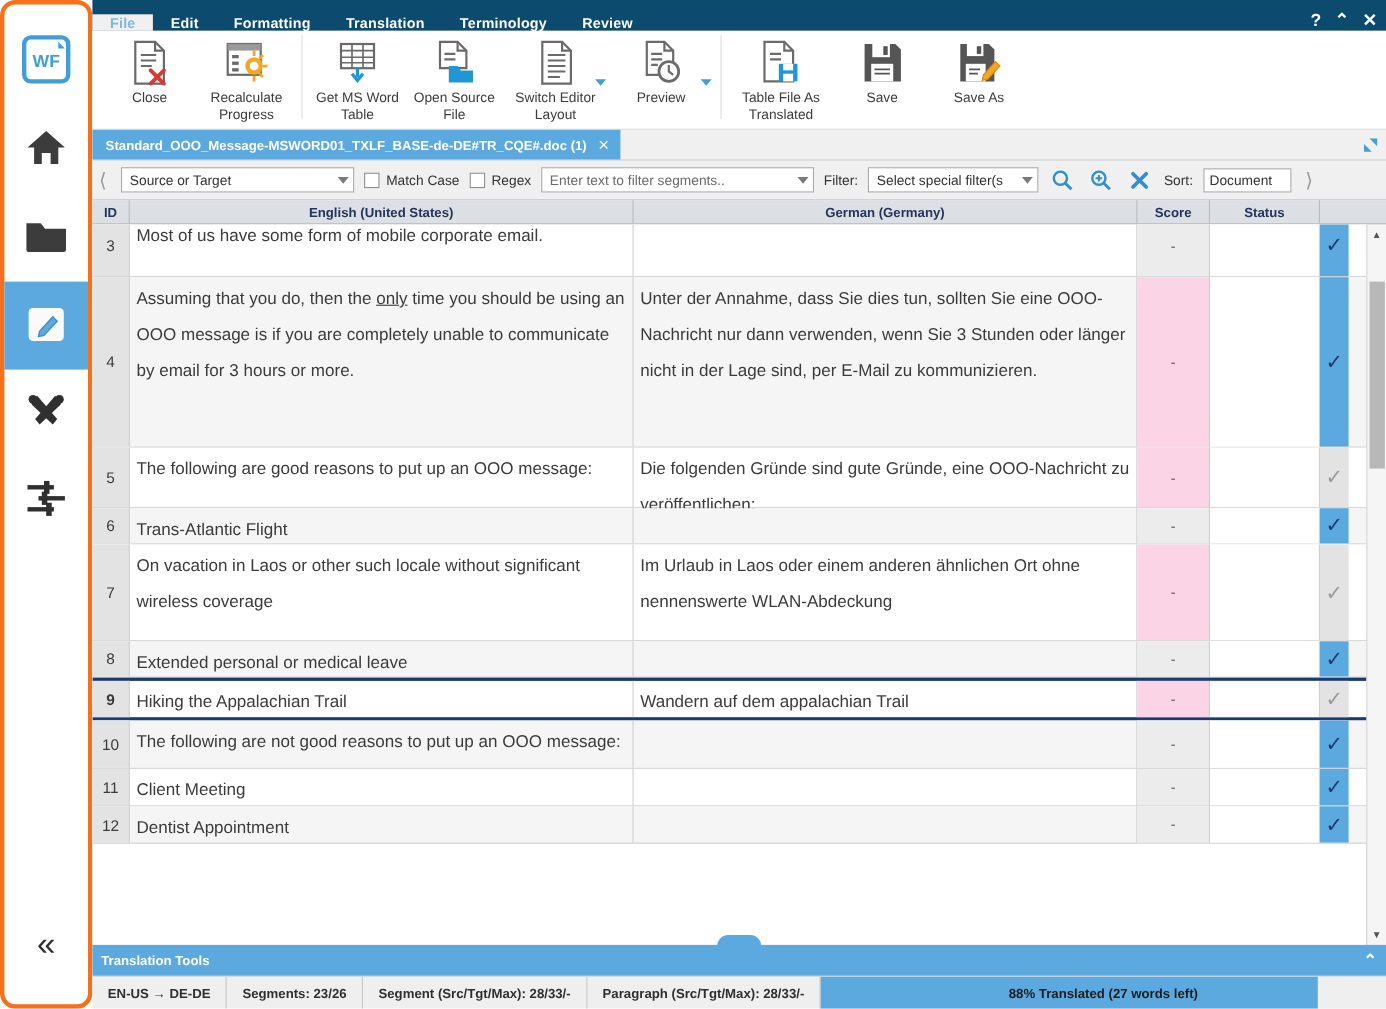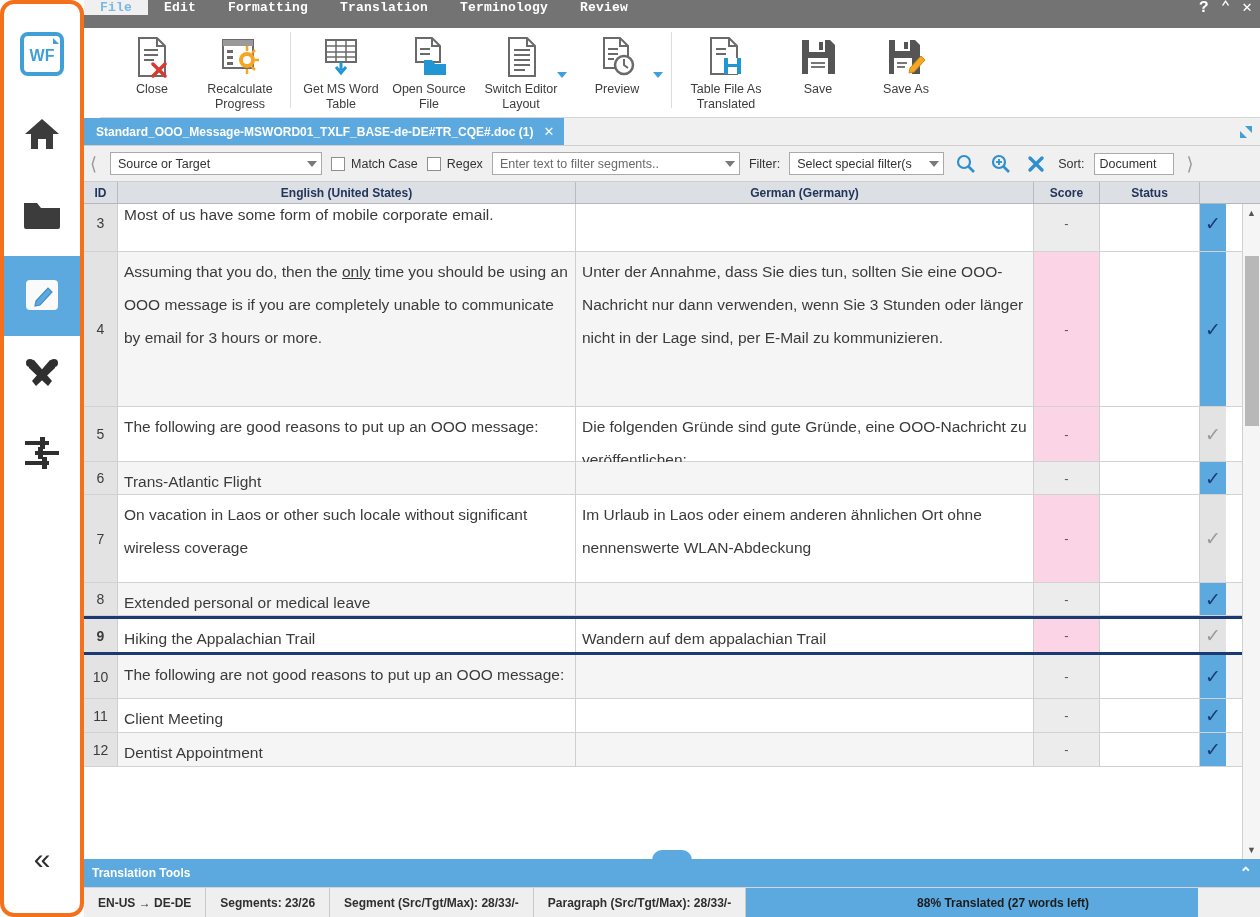--- a/index.html
+++ b/index.html
@@ -35,25 +35,24 @@
   
   .main {
     flex: 1 1 auto; height: 917px;
     display: flex; flex-direction: column;
     background: #ffffff;
     position: relative;
   }
 
   
   .menubar {
-    height: 28px; background: #737373;
-    display: flex; align-items: flex-start;
+    height: 28px; background: #0c4a6e;
+    display: flex; align-items: flex-end;
     position: relative;
     flex: 0 0 28px;
-    font-family: Liberation Mono, monospace;
   }
   .menu-item {
     padding: 0 16px; display: flex; align-items: center;
     color: #ffffff; font-size: 13px; font-weight: bold;
     cursor: pointer; letter-spacing: .2px;
   }
   .menu-item.active { background: #f0f0f0; color: #7ab8e3; }
   .win-ctrls {
     margin-left: auto; display: flex; align-items: center;
     padding-right: 8px; gap: 12px;
@@ -61,21 +60,20 @@
   .win-ctrl { color: #fff; font-size: 16px; font-weight: bold; cursor: pointer; line-height: 1; }
 
   
   .ribbon {
     height: 90px; background: #ffffff;
     border-bottom: 1px solid #d7d7d7;
     display: flex; align-items: flex-start;
     padding-left: 8px;
     flex: 0 0 90px;
     position: relative;
-    margin-left: 16px;
   }
   .rib-sep { width: 1px; background: #dcdcdc; height: 76px; margin: 4px 6px 0 6px; }
   .rib-btn {
     width: 88px; min-height: 84px;
     display: flex; flex-direction: column; align-items: center;
     padding-top: 6px; cursor: pointer; position: relative;
   }
   .rib-btn.wide { width: 96px; }
   .rib-ico { height: 46px; display: flex; align-items: center; justify-content: center; }
   .rib-lbl {

